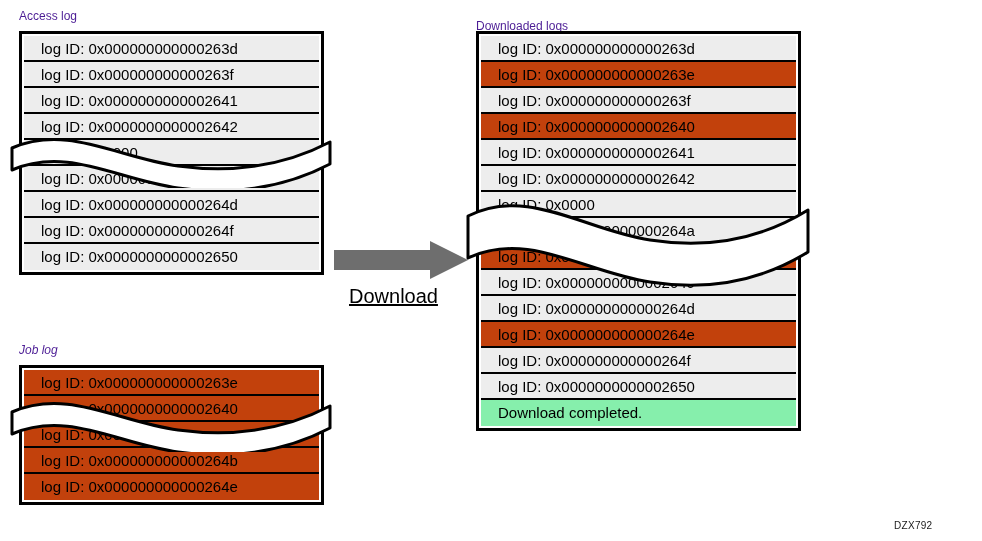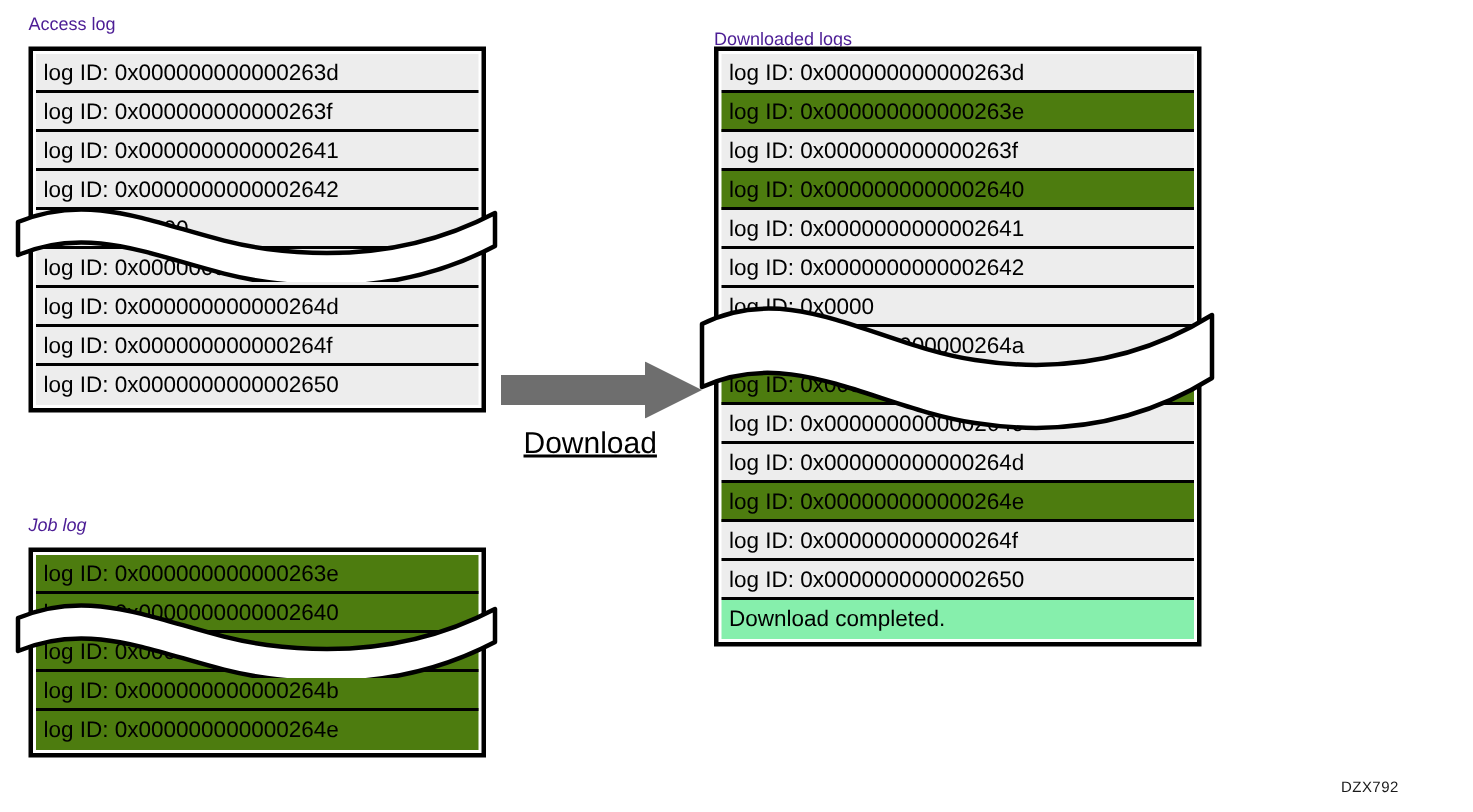--- a/index.html
+++ b/index.html
@@ -30,30 +30,30 @@
     background: #ffffff;
     box-sizing: border-box;
     padding: 2px;
   }
 
   .log-row {
     height: 26px;
     line-height: 26px;
     box-sizing: border-box;
     border-bottom: 2px solid #000;
-    padding-left: 5px;
+    padding-left: 17px;
     font-size: 15px;
     white-space: nowrap;
     overflow: hidden;
     position: relative;
   }
   .log-row:last-child { border-bottom: none; }
 
   .shade-light { background: #ededed; }
-  .shade-dark  { background: #4d7c0f; }
+  .shade-dark  { background: #c2410c; }
   .shade-none  { background: #86efac; }
 
   
   .wave {
     position: absolute;
     pointer-events: none;
     z-index: 5;
   }
   .wave svg { display: block; }
 

